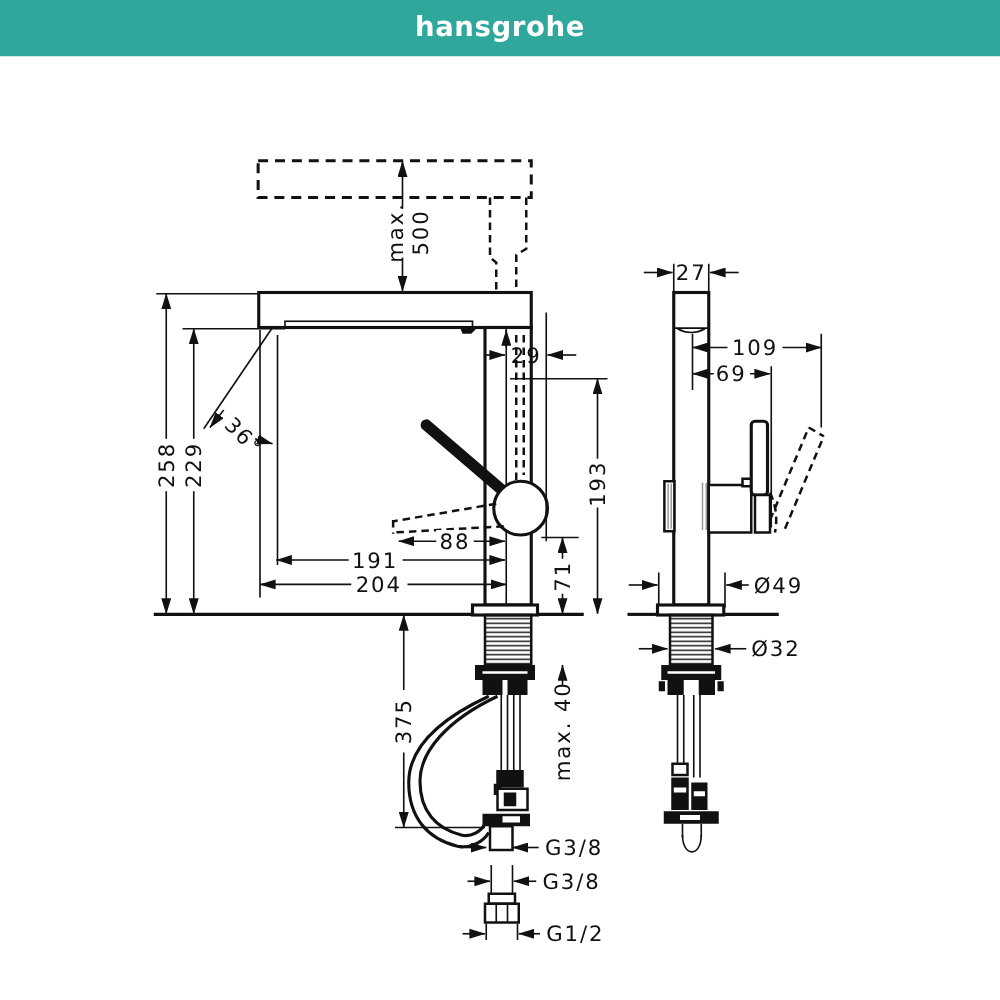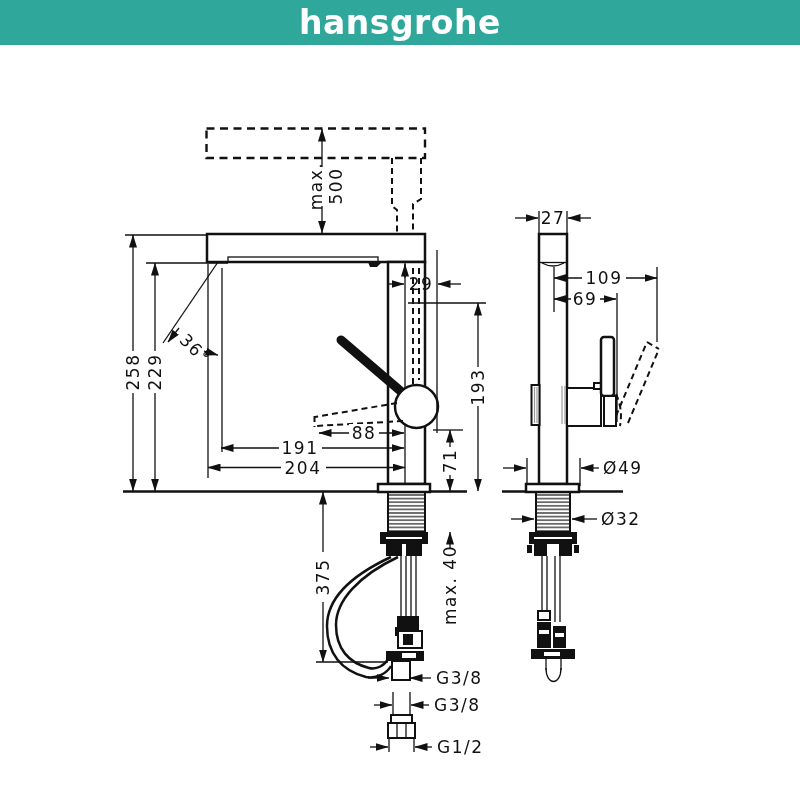--- a/index.html
+++ b/index.html
@@ -1,20 +1,20 @@
 <!DOCTYPE html>
 <html><head>
 <meta charset="utf-8">
 <style>
   html,body{margin:0;padding:0;background:#fff;}
   .canvas{position:relative;width:800px;height:800px;background:#ffffff;overflow:hidden;
           font-family:"DejaVu Sans",sans-serif;}
   .banner{position:absolute;top:0;left:0;width:800px;height:45px;background:#2FA79B;
           display:flex;align-items:center;justify-content:center;z-index:2;}
-  .banner .logo{color:#ffffff;font-size:33px;font-weight:600;letter-spacing:.5px;
+  .banner .logo{color:#ffffff;font-size:22px;font-weight:600;letter-spacing:.5px;
           font-family:"DejaVu Sans",sans-serif;}
   svg.draw{position:absolute;top:0;left:0;z-index:1;}
   
   .o  {fill:none;stroke:#111;stroke-width:2.5;}
   .of {fill:#fff;stroke:#111;stroke-width:2.5;}
   .of2{fill:#fff;stroke:#111;stroke-width:2;}
   .thin{fill:none;stroke:#111;stroke-width:1.3;}
   .dim {fill:none;stroke:#111;stroke-width:1.3;}
   .dash {fill:none;stroke:#111;stroke-width:2.4;stroke-dasharray:8 5.5;}
   .dash2{fill:none;stroke:#111;stroke-width:2;stroke-dasharray:6 4;}

